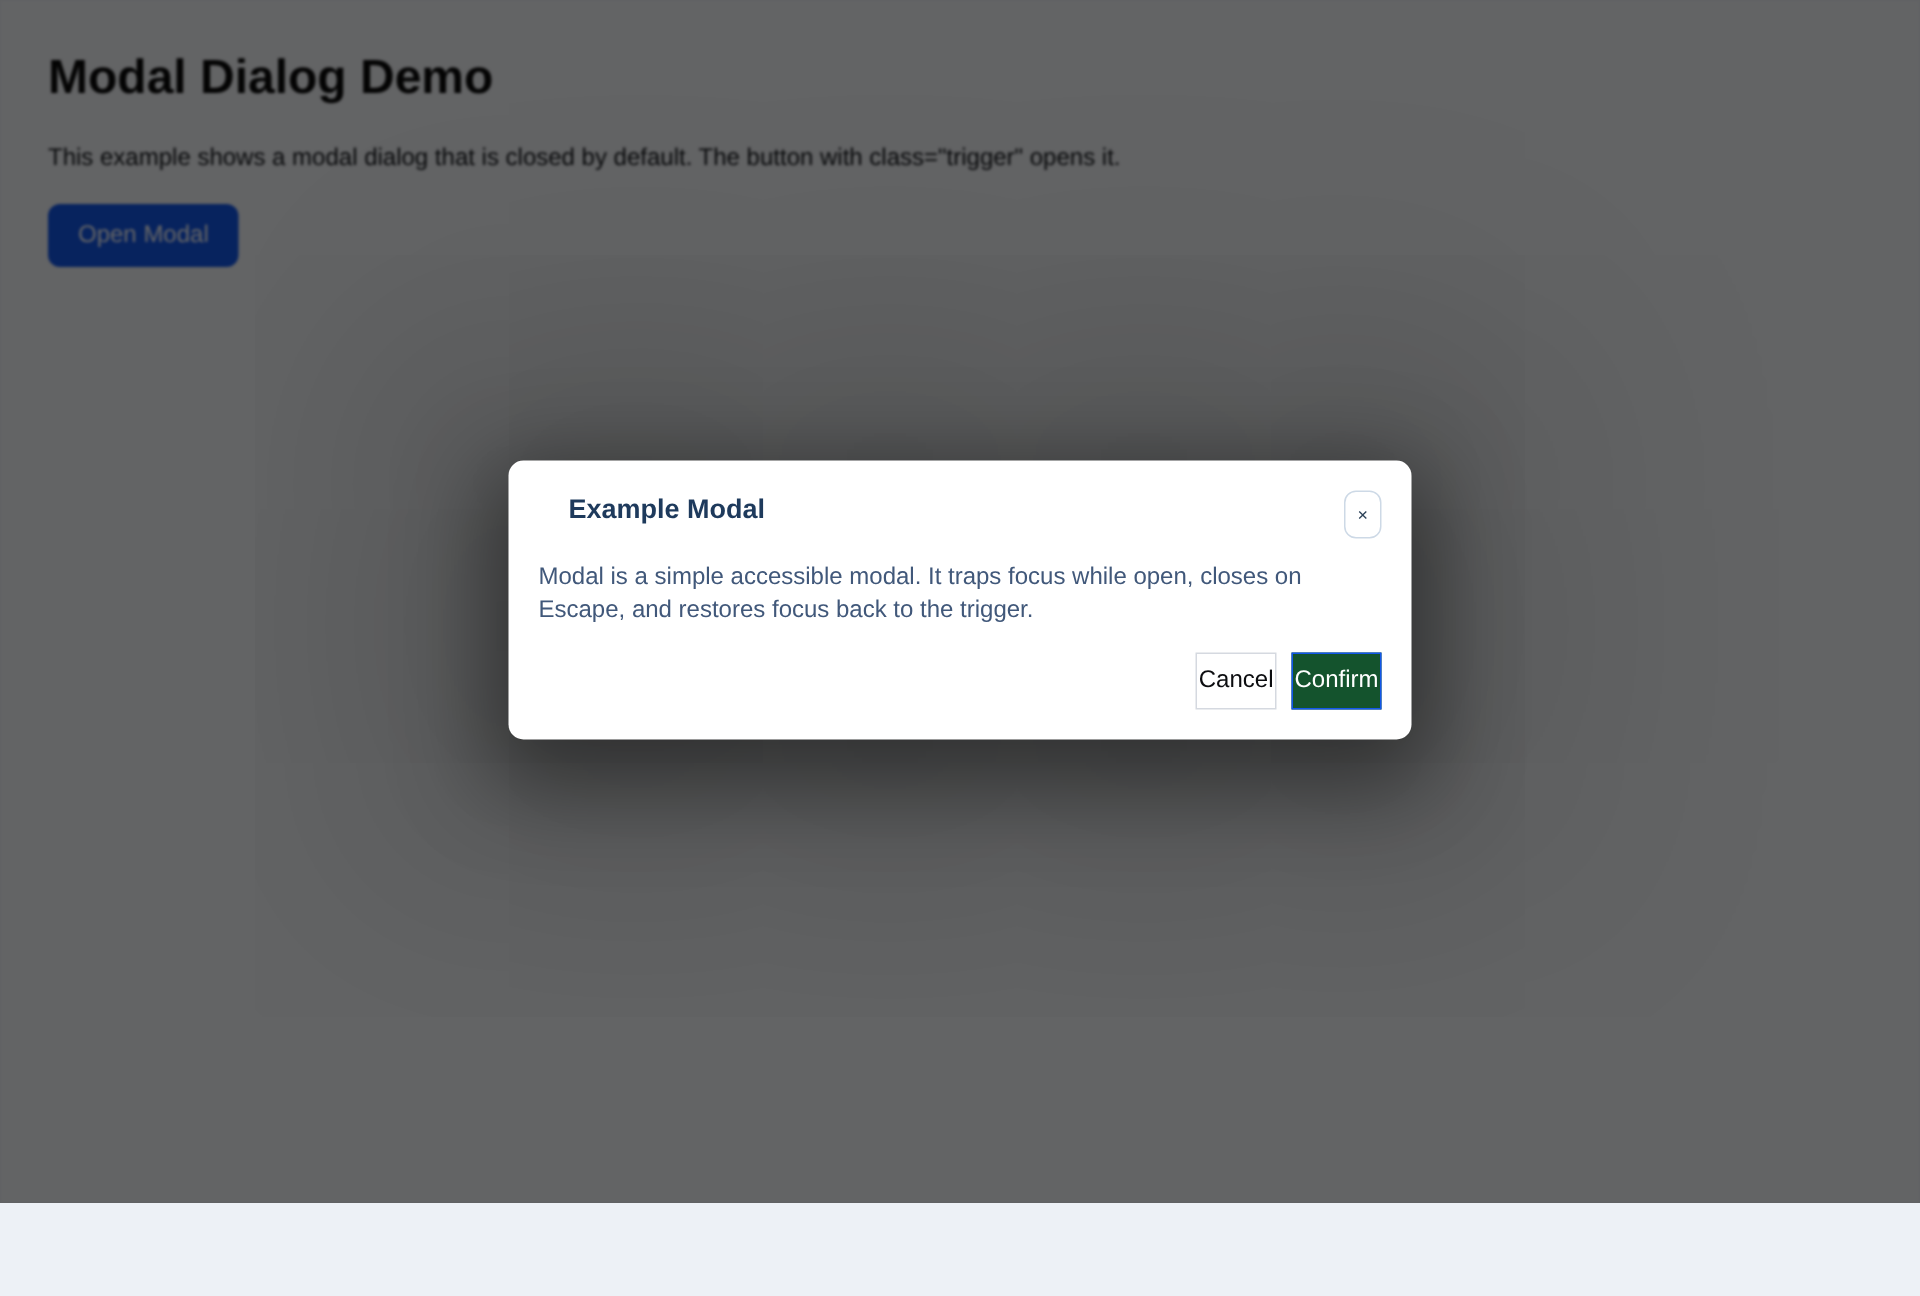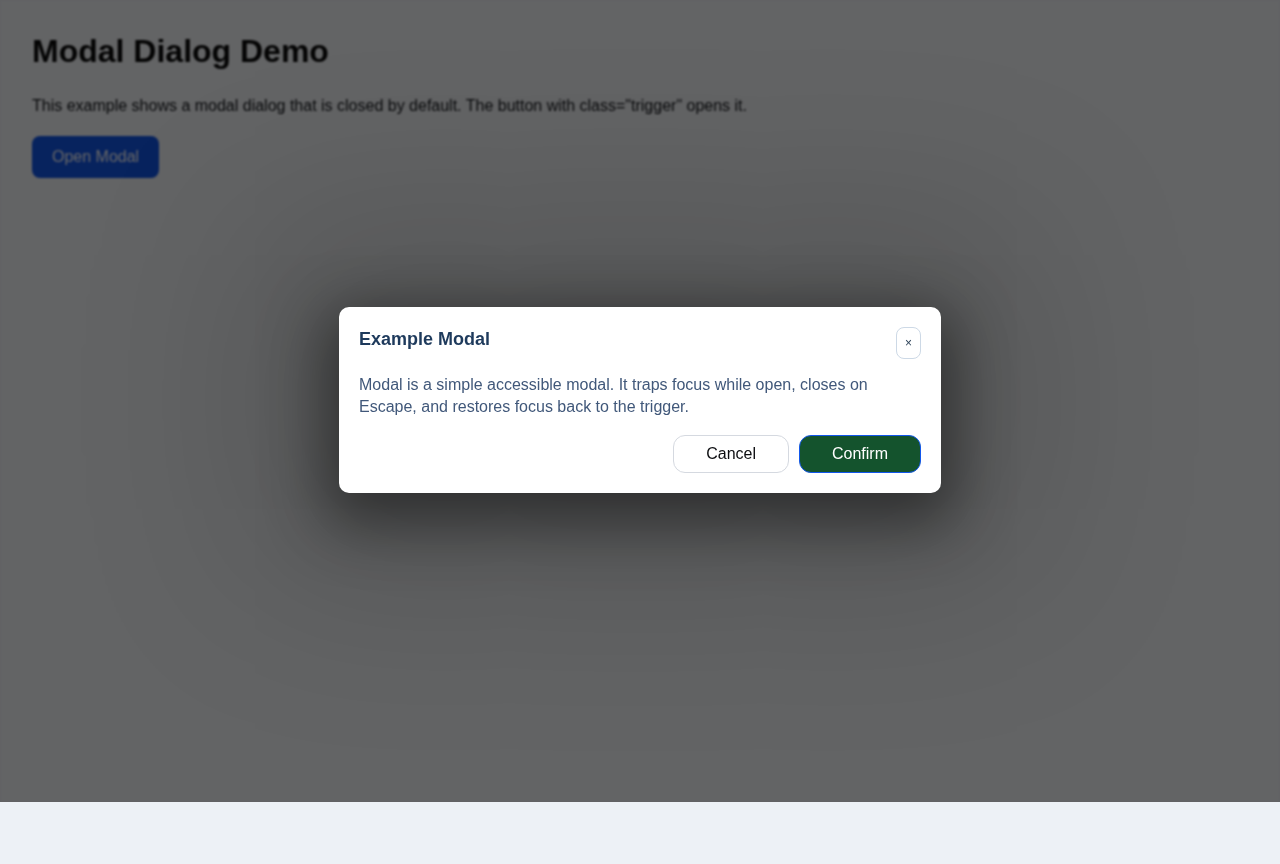--- a/index.html
+++ b/index.html
@@ -61,20 +61,21 @@
     width: 602px;
     background: #ffffff;
     border-radius: 10px;
     padding: 20px;
     box-shadow: 0 18px 60px 14px rgba(0,0,0,0.45), 0 0 180px 90px rgba(0,0,0,0.15);
   }
   .modal-header {
     display: flex;
     justify-content: space-between;
     align-items: flex-start;
+    margin-left: 20px;
   }
   .modal-title {
     font-size: 18px;
     line-height: 24px;
     font-weight: 700;
     color: #1e3a5c;
   }
   .close-btn {
     background: #ffffff;
     border: 1px solid #cdd9e6;
@@ -94,22 +95,22 @@
     margin: 15px 0 17px;
   }
   .modal-footer {
     display: flex;
     justify-content: flex-end;
     gap: 10px;
   }
   .btn {
     font-size: 16px;
     line-height: 20px;
-    padding: 8px 32px;
-    border-radius: 12px;
+    padding: 8px 1px;
+    border-radius: 0;
     cursor: pointer;
   }
   .btn-cancel {
     background: #ffffff;
     border: 1px solid #d5d9e0;
     color: #0c0d10;
   }
   .btn-confirm {
     background: #14532d;
     border: 1px solid #1257ec;

